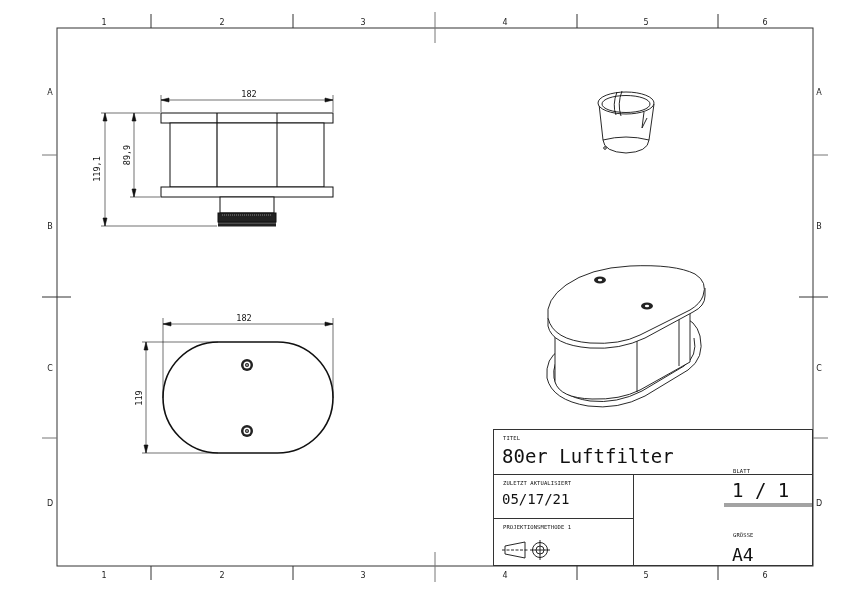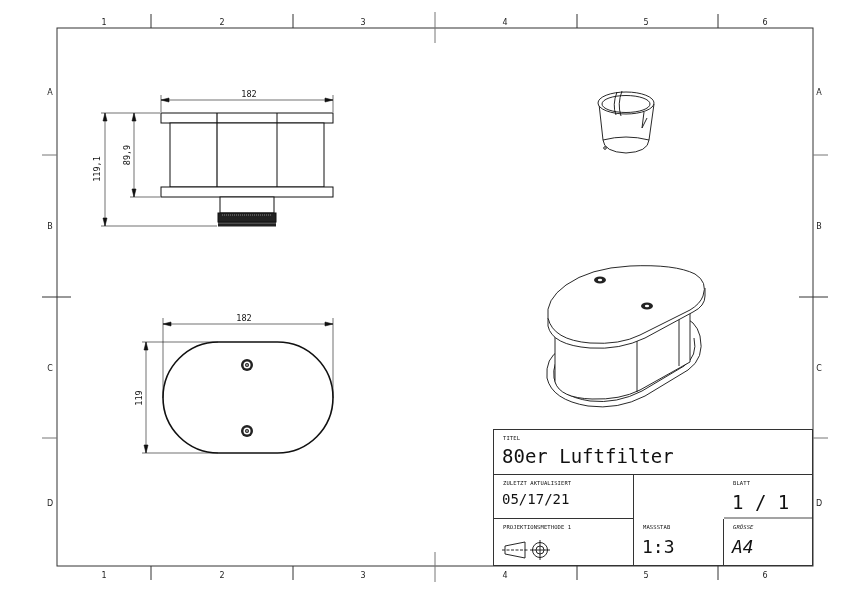--- a/index.html
+++ b/index.html
@@ -166,39 +166,35 @@
 
   <div class="tb">
     <div class="tb-cell" style="left:0;top:0;width:318px;height:45px;border-bottom:1px solid #333;">
       <span class="tb-label">TITEL</span>
       <span class="tb-value" style="top:15px;font-size:19px;">80er Luftfilter</span>
     </div>
     <div class="tb-cell" style="left:0;top:45px;width:140px;height:44px;border-right:1px solid #333;border-bottom:1px solid #333;">
       <span class="tb-label">ZULETZT AKTUALISIERT</span>
       <span class="tb-value" style="top:16px;font-size:14px;">05/17/21</span>
     </div>
-    <div class="tb-cell" style="left:230px;top:45px;width:88px;height:44px;border-bottom:2px solid #a3a3a3;">
+    <div class="tb-cell" style="left:230px;top:33px;width:88px;height:44px;border-bottom:4px solid #a3a3a3;">
       <span class="tb-label">BLATT</span>
       <span class="tb-value" style="top:16px;font-size:19px;">1 / 1</span>
     </div>
     <div class="tb-cell" style="left:0;top:89px;width:140px;height:46px;border-right:1px solid #333;">
       <span class="tb-label">PROJEKTIONSMETHODE 1</span>
       <svg style="position:absolute;left:8px;top:20px;" width="56" height="22" viewBox="0 0 56 22">
         <g stroke="#111" stroke-width="0.9" fill="none">
           <polygon points="3,7 23,3 23,19 3,15"></polygon>
           <line x1="0" y1="11" x2="26" y2="11" stroke-dasharray="3,1.5"></line>
           <circle cx="38" cy="11" r="7.5"></circle>
           <circle cx="38" cy="11" r="4"></circle>
           <line x1="28" y1="11" x2="48" y2="11"></line>
           <line x1="38" y1="1" x2="38" y2="21"></line>
         </g>
       </svg>
     </div>
-    <div class="tb-cell" style="left:140px;top:89px;width:90px;height:46px;border-right:1px solid #333;">
-      <span class="tb-label">MASSSTAB</span>
-      <span class="tb-value" style="top:17px;font-size:18px;">1:3</span>
-    </div>
-    <div class="tb-cell" style="left:230px;top:89px;width:88px;height:46px;font-style:italic;">
+    <div class="tb-cell" style="left:230px;top:97px;width:88px;height:46px;">
       <span class="tb-label">GRÖSSE</span>
       <span class="tb-value" style="top:17px;font-size:18px;">A4</span>
     </div>
   </div>
 </div>
 
 </body></html>

